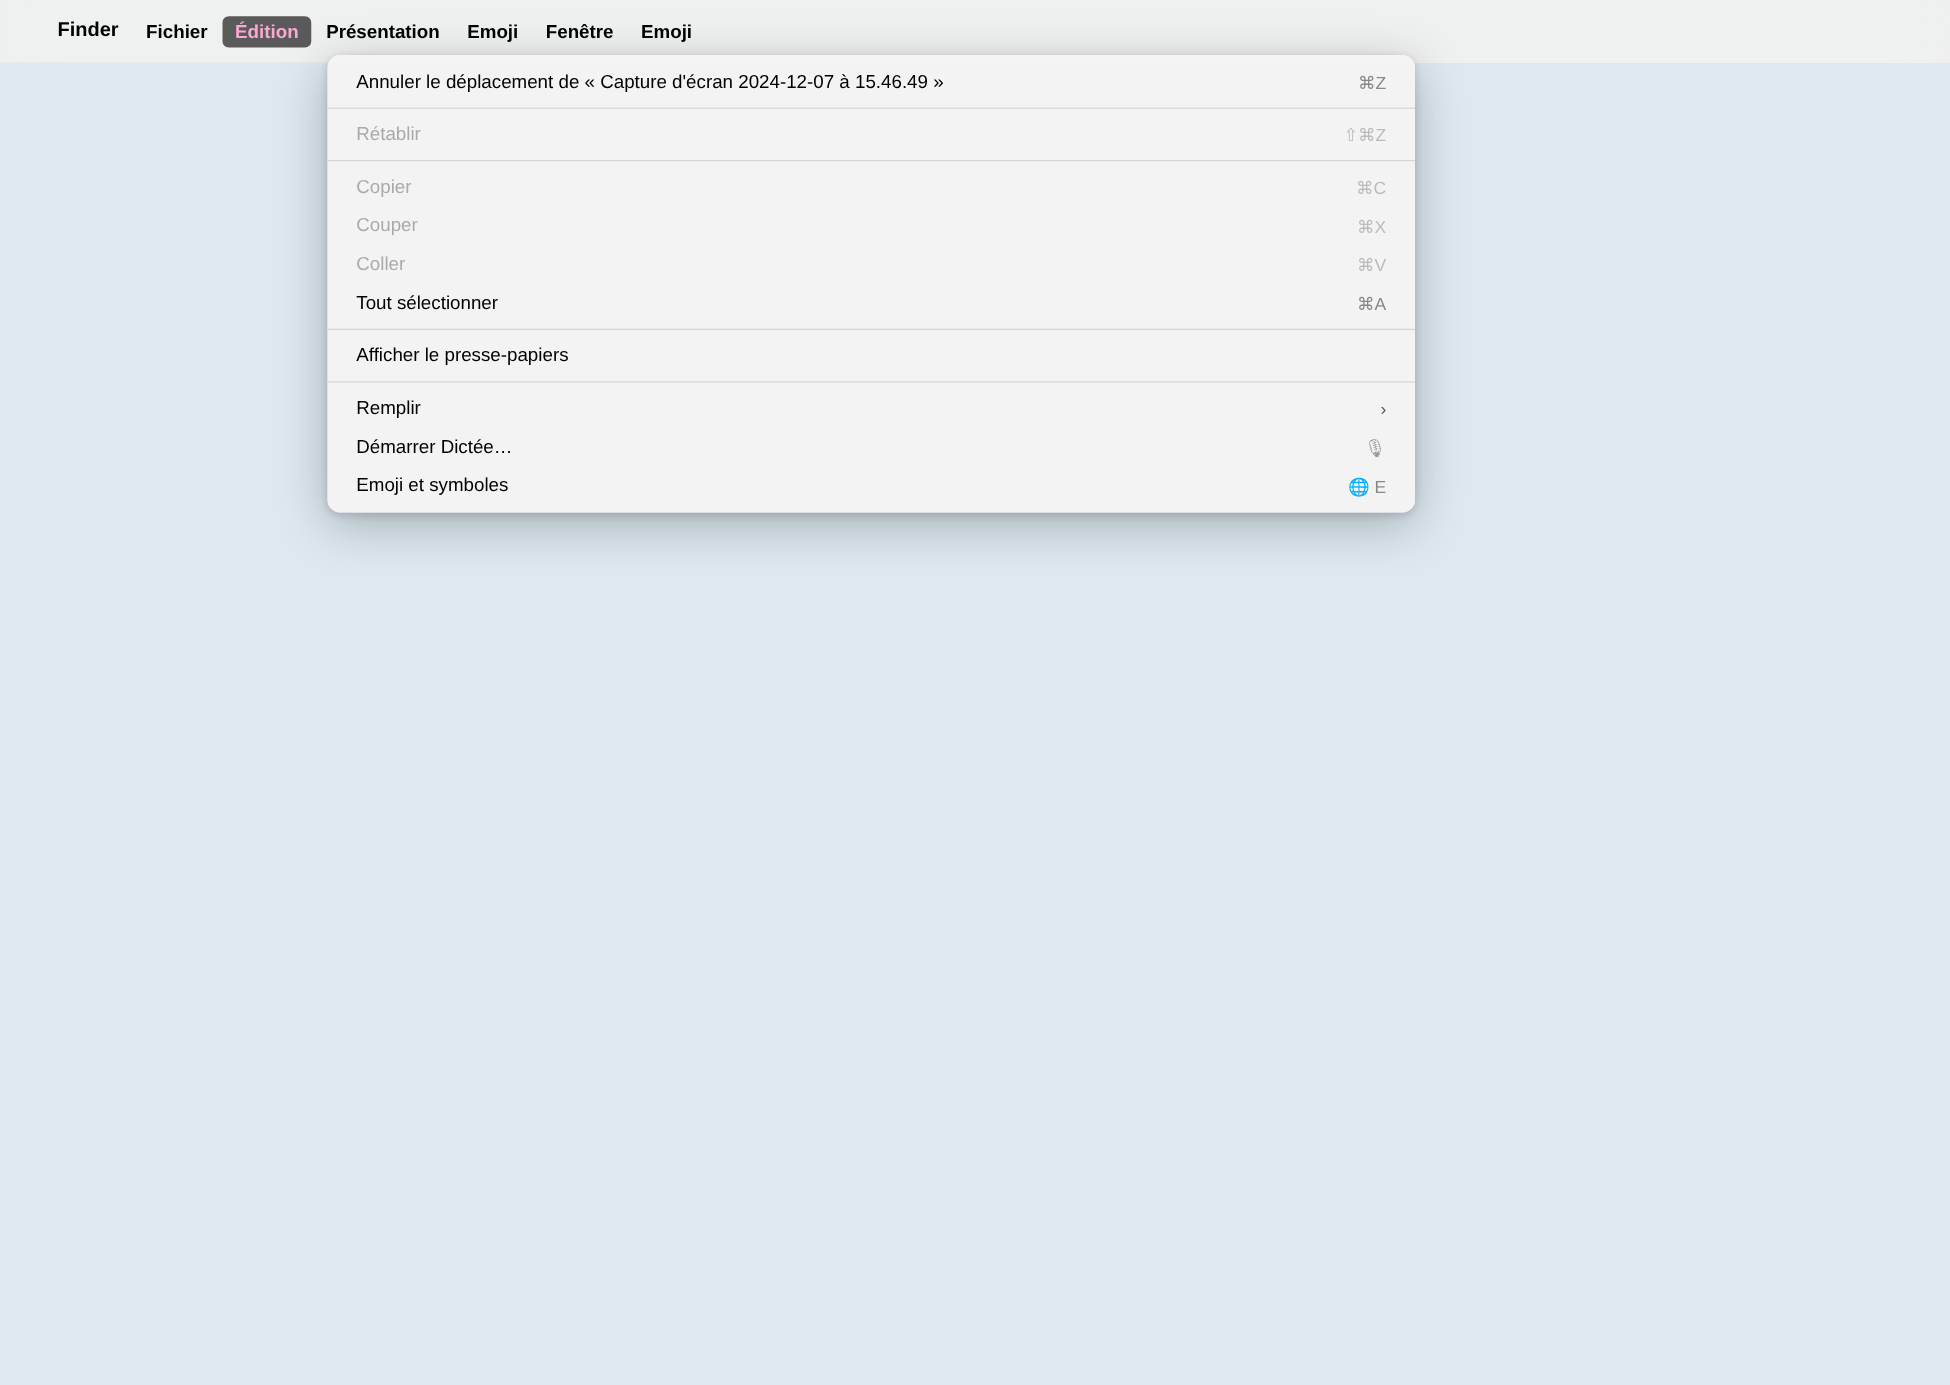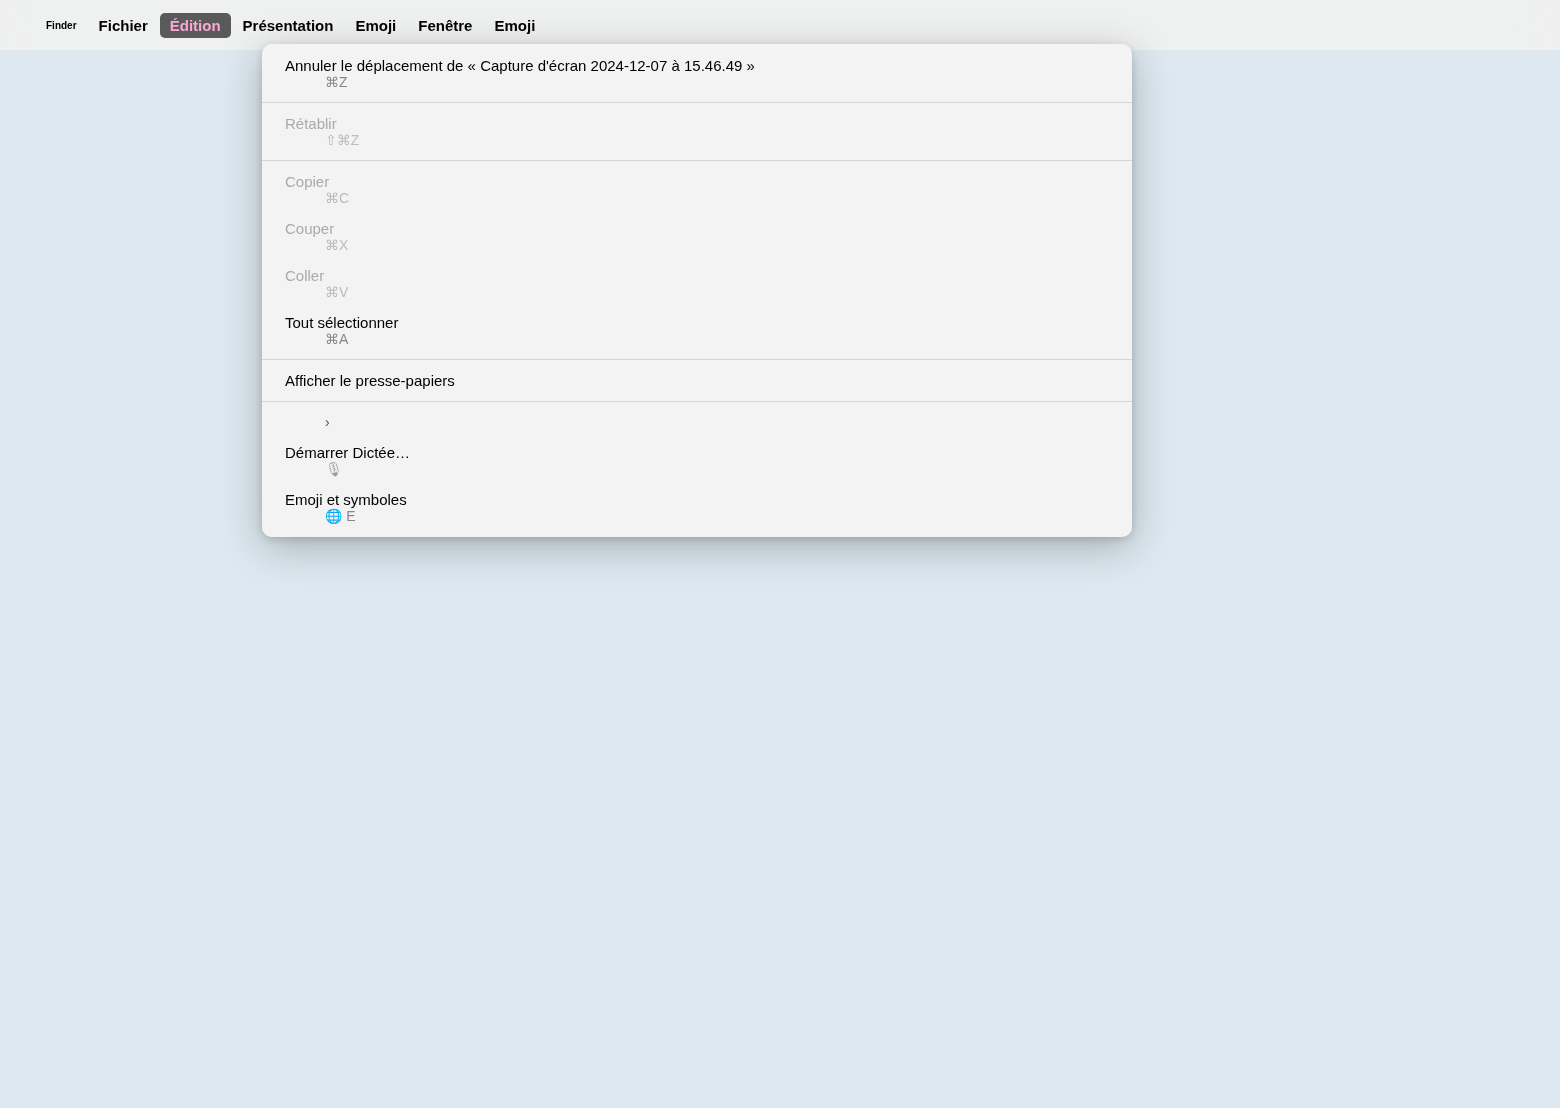--- a/index.html
+++ b/index.html
@@ -44,21 +44,21 @@
     }
 
     .menubar-item.apple {
       font-size: 17px;
       font-weight: 900;
       padding: 4px 12px;
     }
 
     .menubar-item.finder {
       font-weight: 700;
-      font-size: 10px;
+      font-size: 16px;
     }
 
     .menubar-item.active {
       background-color: #5a5a5a;
       color: #f9a8d4;
     }
 
     
     .dropdown {
       position: absolute;
@@ -67,28 +67,28 @@
       width: 870px;
       background: rgba(245, 243, 243, 0.97);
       border-radius: 10px;
       box-shadow: 0 10px 40px rgba(0,0,0,0.25), 0 2px 8px rgba(0,0,0,0.15);
       padding: 6px 0;
       z-index: 100;
     }
 
     .menu-item {
       display: flex;
+      align-items: center;
       justify-content: space-between;
       padding: 7px 18px;
       font-size: 15px;
       color: #000;
       cursor: default;
       border-radius: 5px;
       margin: 0 5px;
-      flex-direction: column;
     }
 
     .menu-item.disabled {
       color: #aaa;
       cursor: default;
     }
 
     .menu-item-label {
       flex: 1;
     }
@@ -171,20 +171,21 @@
     <span class="menu-item-shortcut">⌘A</span>
   </div>
   <div class="menu-separator"></div>
 
   <div class="menu-item">
     <span class="menu-item-label">Afficher le presse-papiers</span>
   </div>
   <div class="menu-separator"></div>
 
   <div class="menu-item">
+    <span class="menu-item-label">Remplir</span>
     <span class="menu-item-arrow">›</span>
   </div>
 
   <div class="menu-item">
     <span class="menu-item-label">Démarrer Dictée…</span>
     <span class="menu-item-shortcut shortcut-icon">🎙</span>
   </div>
 
   <div class="menu-item">
     <span class="menu-item-label">Emoji et symboles</span>

